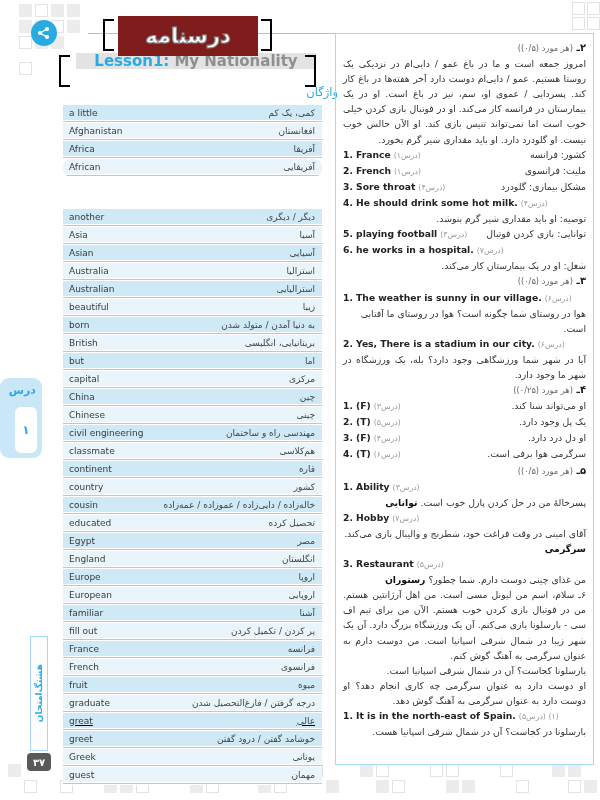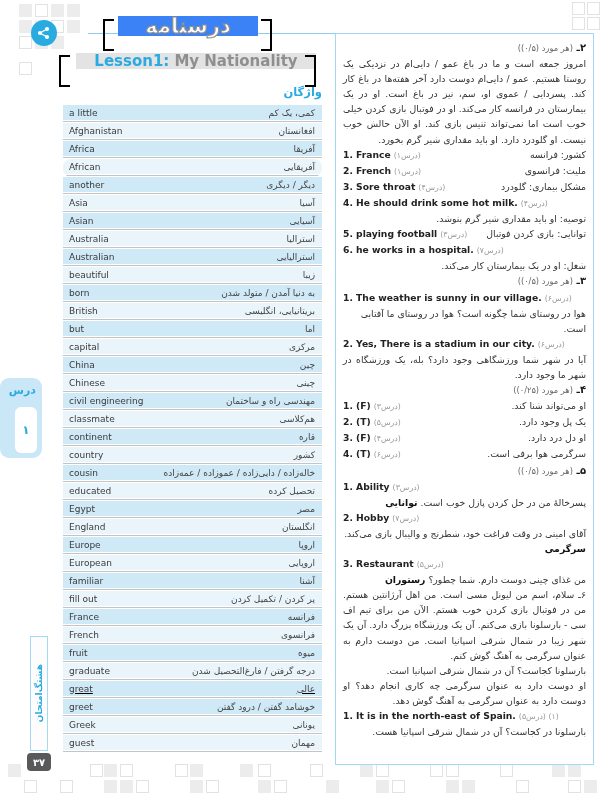--- a/index.html
+++ b/index.html
@@ -8,37 +8,37 @@
     font-family:"DejaVu Sans","Liberation Sans",sans-serif;
   }
   .sq{position:absolute;width:13px;height:13px;}
   .sq.f{background:#ececec;}
   .sq.o{background:#ffffff;border:1px solid #e2e2e2;box-sizing:border-box;}
 
   
   .hline{position:absolute;top:33px;left:88px;width:250px;height:1px;background:#8ccdee;}
   .badge{position:absolute;left:31px;top:20px;width:26px;height:26px;border-radius:50%;
     background:#29abe2;display:flex;align-items:center;justify-content:center;z-index:3;}
-  .banner{position:absolute;left:118px;top:16px;width:140px;height:20px;background:#3b82f6;
+  .banner{position:absolute;left:118px;top:16px;width:140px;height:40px;background:#7f1d1d;
     z-index:2;display:flex;align-items:center;justify-content:center;}
   .banner span{font-size:21px;font-weight:bold;color:#fff;
     -webkit-text-stroke:1.2px #8f8f8f;text-stroke:1.2px #8f8f8f;letter-spacing:1px;}
   .brk{position:absolute;width:9px;height:28px;z-index:2;}
   .brk.blue{border-color:#29abe2;}
   .brk.gray{border-color:#9c9c9c;}
   .brk.l{border-left:2px solid;border-top:2px solid;border-bottom:2px solid;}
   .brk.r{border-right:2px solid;border-top:2px solid;border-bottom:2px solid;}
 
   .lesson-strip{position:absolute;left:76px;top:53px;width:240px;height:16px;background:#e3e3e3;
     display:flex;align-items:center;justify-content:center;gap:5px;}
   .lesson-strip .pfx{color:#29abe2;font-weight:bold;font-size:15px;}
   .lesson-strip .ttl{color:#8f8f8f;font-weight:bold;font-size:15px;}
 
-  .vocab-heading{position:absolute;left:63px;top:85px;width:259px;text-align:right;
-    color:#29abe2;font-weight:bold;font-size:11.5px;direction:rtl;}
+  .vocab-heading{position:absolute;left:79px;top:85px;width:259px;text-align:right;
+    color:#29abe2;font-weight:normal;font-size:11.5px;direction:rtl;}
 
   
   .vtable{position:absolute;left:63px;top:105px;width:259px;}
   .vrow{height:18px;display:flex;justify-content:space-between;align-items:center;direction:ltr;}
   .vrow .en{font-size:9px;color:#3a3a3a;padding-left:6px;line-height:15px;transform:translateY(-1px);}
   .vrow .fa{font-size:9px;color:#444;padding-right:7px;direction:rtl;line-height:15px;transform:translateY(-1px);}
 
   
   .sbox{position:absolute;left:335px;top:33px;width:259px;height:732px;box-sizing:border-box;
     border:1px solid #a5d8f2;padding:6px 7px 4px 7px;direction:rtl;overflow:hidden;}
@@ -165,21 +165,21 @@
       <span class="fa">افغانستان</span>
     </div>
     <div class="vrow" style="background: linear-gradient(rgb(207, 233, 247) 0px, rgb(207, 233, 247) 15px, rgb(255, 255, 255) 15px, rgb(255, 255, 255) 16px, rgb(196, 196, 196) 16px, rgb(196, 196, 196) 17px, rgb(255, 255, 255) 17px, rgb(255, 255, 255) 18px);">
       <span class="en">Africa</span>
       <span class="fa">آفریقا</span>
     </div>
     <div class="vrow" style="background: linear-gradient(rgb(234, 245, 251) 0px, rgb(234, 245, 251) 15px, rgb(255, 255, 255) 15px, rgb(255, 255, 255) 16px, rgb(196, 196, 196) 16px, rgb(196, 196, 196) 17px, rgb(255, 255, 255) 17px, rgb(255, 255, 255) 18px); border-radius: 8px;">
       <span class="en">African</span>
       <span class="fa">آفریقایی</span>
     </div>
-    <div class="vrow" style="background: linear-gradient(rgb(207, 233, 247) 0px, rgb(207, 233, 247) 15px, rgb(255, 255, 255) 15px, rgb(255, 255, 255) 16px, rgb(196, 196, 196) 16px, rgb(196, 196, 196) 17px, rgb(255, 255, 255) 17px, rgb(255, 255, 255) 18px);">
+    <div class="vrow" style="background: linear-gradient(rgb(207, 233, 247) 0px, rgb(207, 233, 247) 15px, rgb(255, 255, 255) 15px, rgb(255, 255, 255) 16px, rgb(196, 196, 196) 16px, rgb(196, 196, 196) 17px, rgb(255, 255, 255) 17px, rgb(255, 255, 255) 18px); margin-top: 32px;">
       <span class="en">another</span>
       <span class="fa">دیگر / دیگری</span>
     </div>
     <div class="vrow" style="background: linear-gradient(rgb(234, 245, 251) 0px, rgb(234, 245, 251) 15px, rgb(255, 255, 255) 15px, rgb(255, 255, 255) 16px, rgb(196, 196, 196) 16px, rgb(196, 196, 196) 17px, rgb(255, 255, 255) 17px, rgb(255, 255, 255) 18px);">
       <span class="en">Asia</span>
       <span class="fa">آسیا</span>
     </div>
     <div class="vrow" style="background: linear-gradient(rgb(207, 233, 247) 0px, rgb(207, 233, 247) 15px, rgb(255, 255, 255) 15px, rgb(255, 255, 255) 16px, rgb(196, 196, 196) 16px, rgb(196, 196, 196) 17px, rgb(255, 255, 255) 17px, rgb(255, 255, 255) 18px);">
       <span class="en">Asian</span>
       <span class="fa">آسیایی</span>

